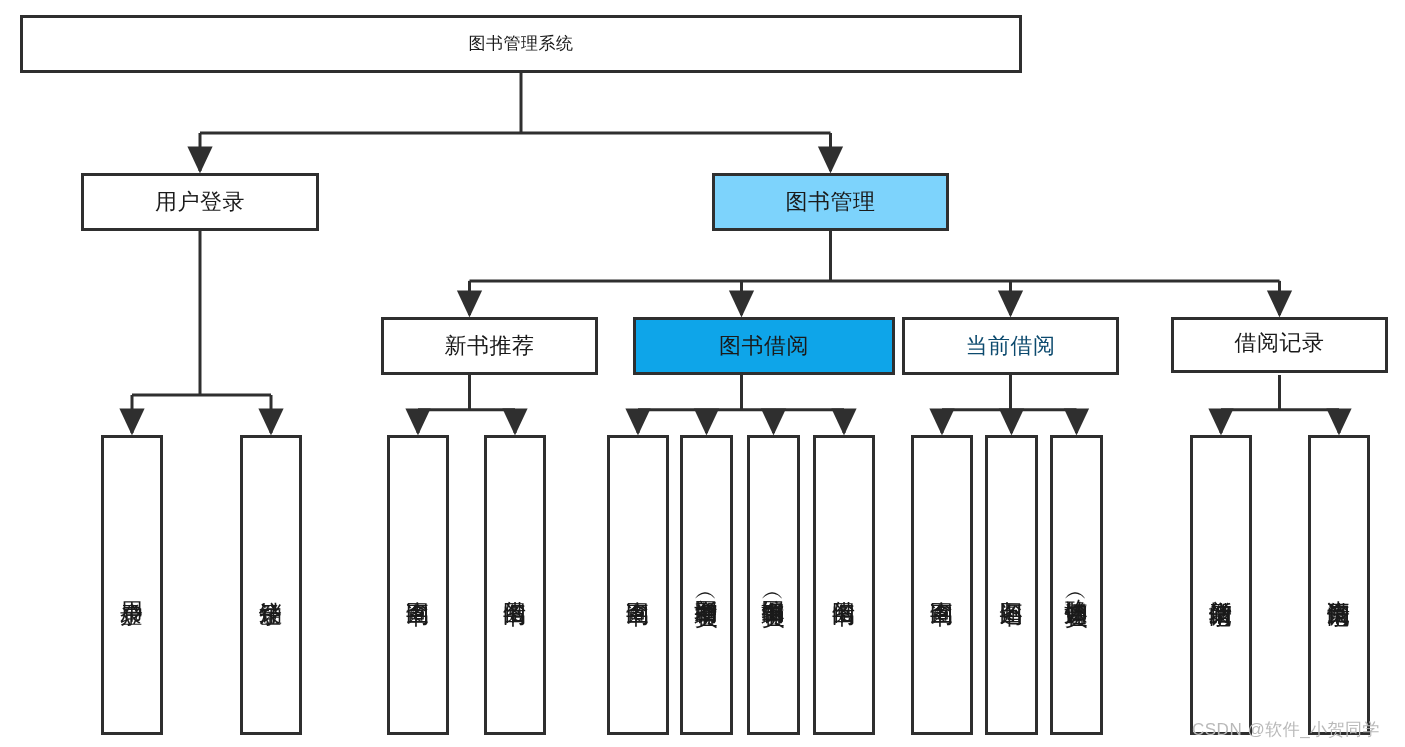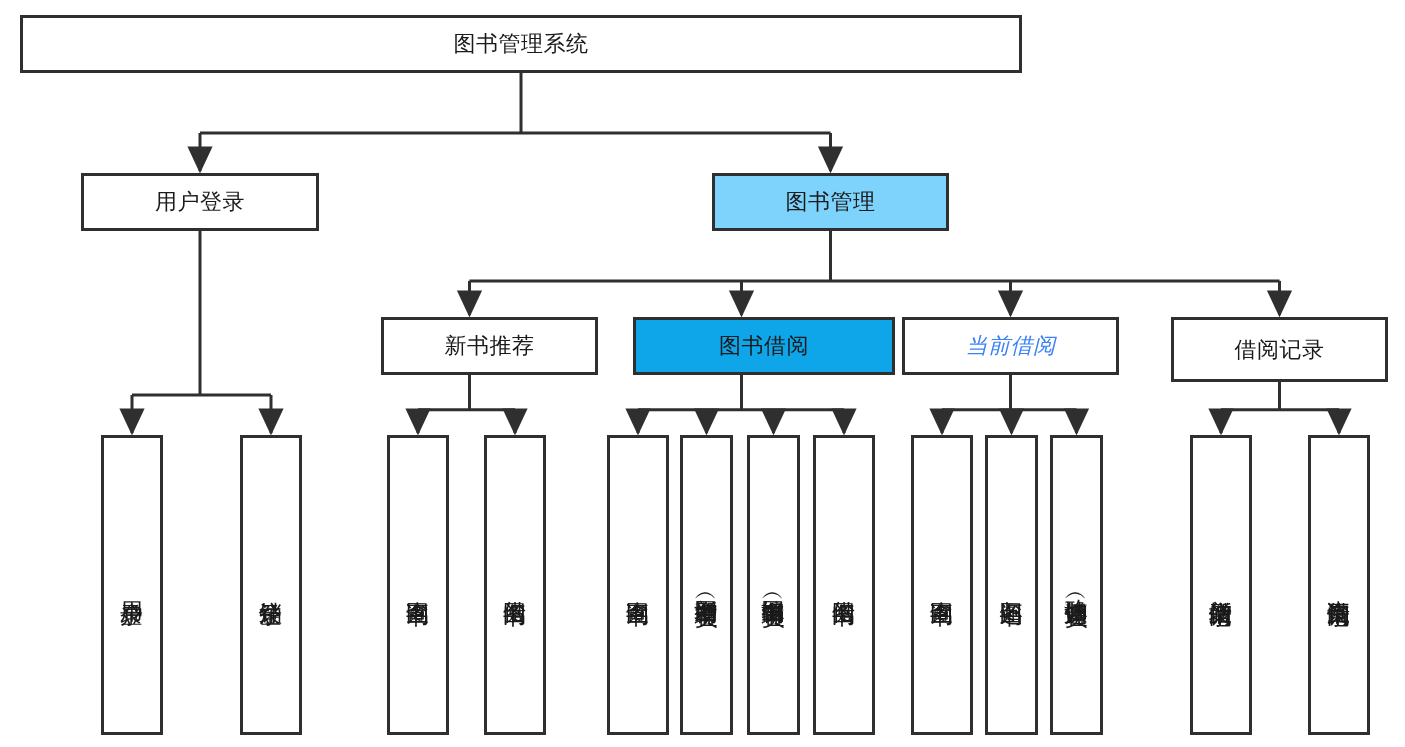--- a/index.html
+++ b/index.html
@@ -36,21 +36,21 @@
     justify-content: center;
     color: #1a1a1a;
   }
   .node .label {
     font-size: 22px;
     line-height: 1.15;
     letter-spacing: 0.5px;
     white-space: nowrap;
     text-align: center;
   }
-  .node.root .label { font-size: 22px; }
+  .node.root .label { font-size: 17px; }
   .node.leaf {
     align-items: center;
     justify-content: center;
   }
   .node.leaf .label {
     writing-mode: vertical-rl;
     text-orientation: upright;
     font-size: 23px;
     line-height: 1.22;
     letter-spacing: 1px;
@@ -123,24 +123,24 @@
       </div>
       <div class="node branch" style="left: 712px; top: 173px; width: 237px; height: 58px; border-color: rgb(47, 47, 47); background: #7dd3fc; color: rgb(26, 26, 26);">
         <span class="label">图书管理</span>
       </div>
       <div class="node branch" style="left: 361px; top: 317px; width: 217px; height: 58px; border-color: rgb(47, 47, 47); background: rgb(255, 255, 255); color: rgb(26, 26, 26); margin-left: 20px;">
         <span class="label">新书推荐</span>
       </div>
       <div class="node branch" style="left: 633px; top: 317px; width: 262px; height: 58px; border-color: rgb(47, 47, 47); background: #0ea5e9; color: rgb(26, 26, 26);">
         <span class="label">图书借阅</span>
       </div>
-      <div class="node branch" style="left: 902px; top: 317px; width: 217px; height: 58px; border-color: rgb(47, 47, 47); background: rgb(255, 255, 255); color: #3b82f6; font-style: italic;">
+      <div class="node branch" style="left: 902px; top: 317px; width: 217px; height: 58px; border-color: rgb(47, 47, 47); background: rgb(255, 255, 255); color: #0c4a6e;">
         <span class="label">当前借阅</span>
       </div>
-      <div class="node branch" style="left: 1171px; top: 317px; width: 217px; height: 65px; border-color: rgb(47, 47, 47); background: rgb(255, 255, 255); color: rgb(26, 26, 26);">
+      <div class="node branch" style="left: 1171px; top: 317px; width: 217px; height: 56px; border-color: rgb(47, 47, 47); background: rgb(255, 255, 255); color: rgb(26, 26, 26); font-family: Liberation Mono, monospace;">
         <span class="label">借阅记录</span>
       </div>
       <div class="node leaf" style="left: 101px; top: 435px; width: 62px; height: 300px; border-color: rgb(47, 47, 47); background: rgb(255, 255, 255); color: rgb(26, 26, 26);">
         <span class="label">用户登录</span>
       </div>
       <div class="node leaf" style="left: 240px; top: 435px; width: 62px; height: 300px; border-color: rgb(47, 47, 47); background: rgb(255, 255, 255); color: rgb(26, 26, 26);">
         <span class="label">注销登录</span>
       </div>
       <div class="node leaf" style="left: 387px; top: 435px; width: 62px; height: 300px; border-color: rgb(47, 47, 47); background: rgb(255, 255, 255); color: rgb(26, 26, 26);">
         <span class="label">查询图书</span>
@@ -170,14 +170,15 @@
         <span class="label">确认归还（管理员）</span>
       </div>
       <div class="node leaf" style="left: 1190px; top: 435px; width: 62px; height: 300px; border-color: rgb(47, 47, 47); background: rgb(255, 255, 255); color: rgb(26, 26, 26);">
         <span class="label">新增借阅记录</span>
       </div>
       <div class="node leaf" style="left: 1308px; top: 435px; width: 62px; height: 300px; border-color: rgb(47, 47, 47); background: rgb(255, 255, 255); color: rgb(26, 26, 26);">
         <span class="label">查询借阅记录</span>
       </div>
     </div>
 
+  <div class="watermark" style="left: 1192px; top: 718px; color: rgb(185, 185, 185);">CSDN @软件_小贺同学</div>
 
 </div>
 
 </body></html>

